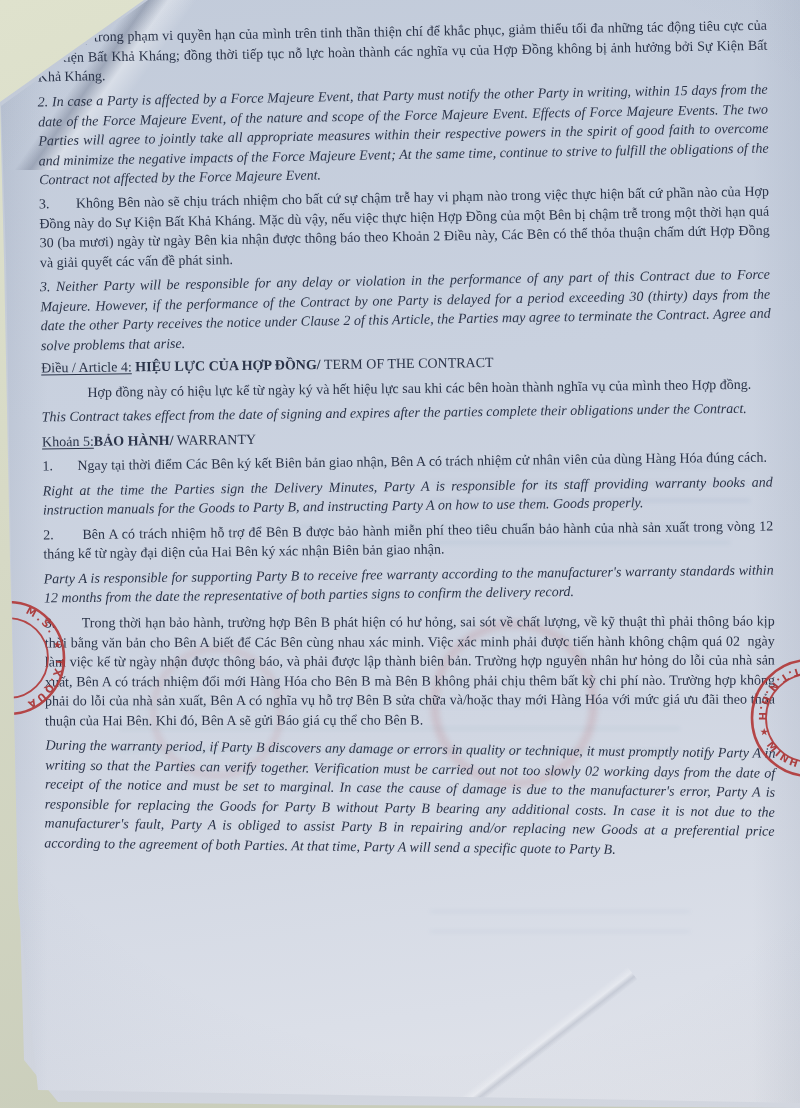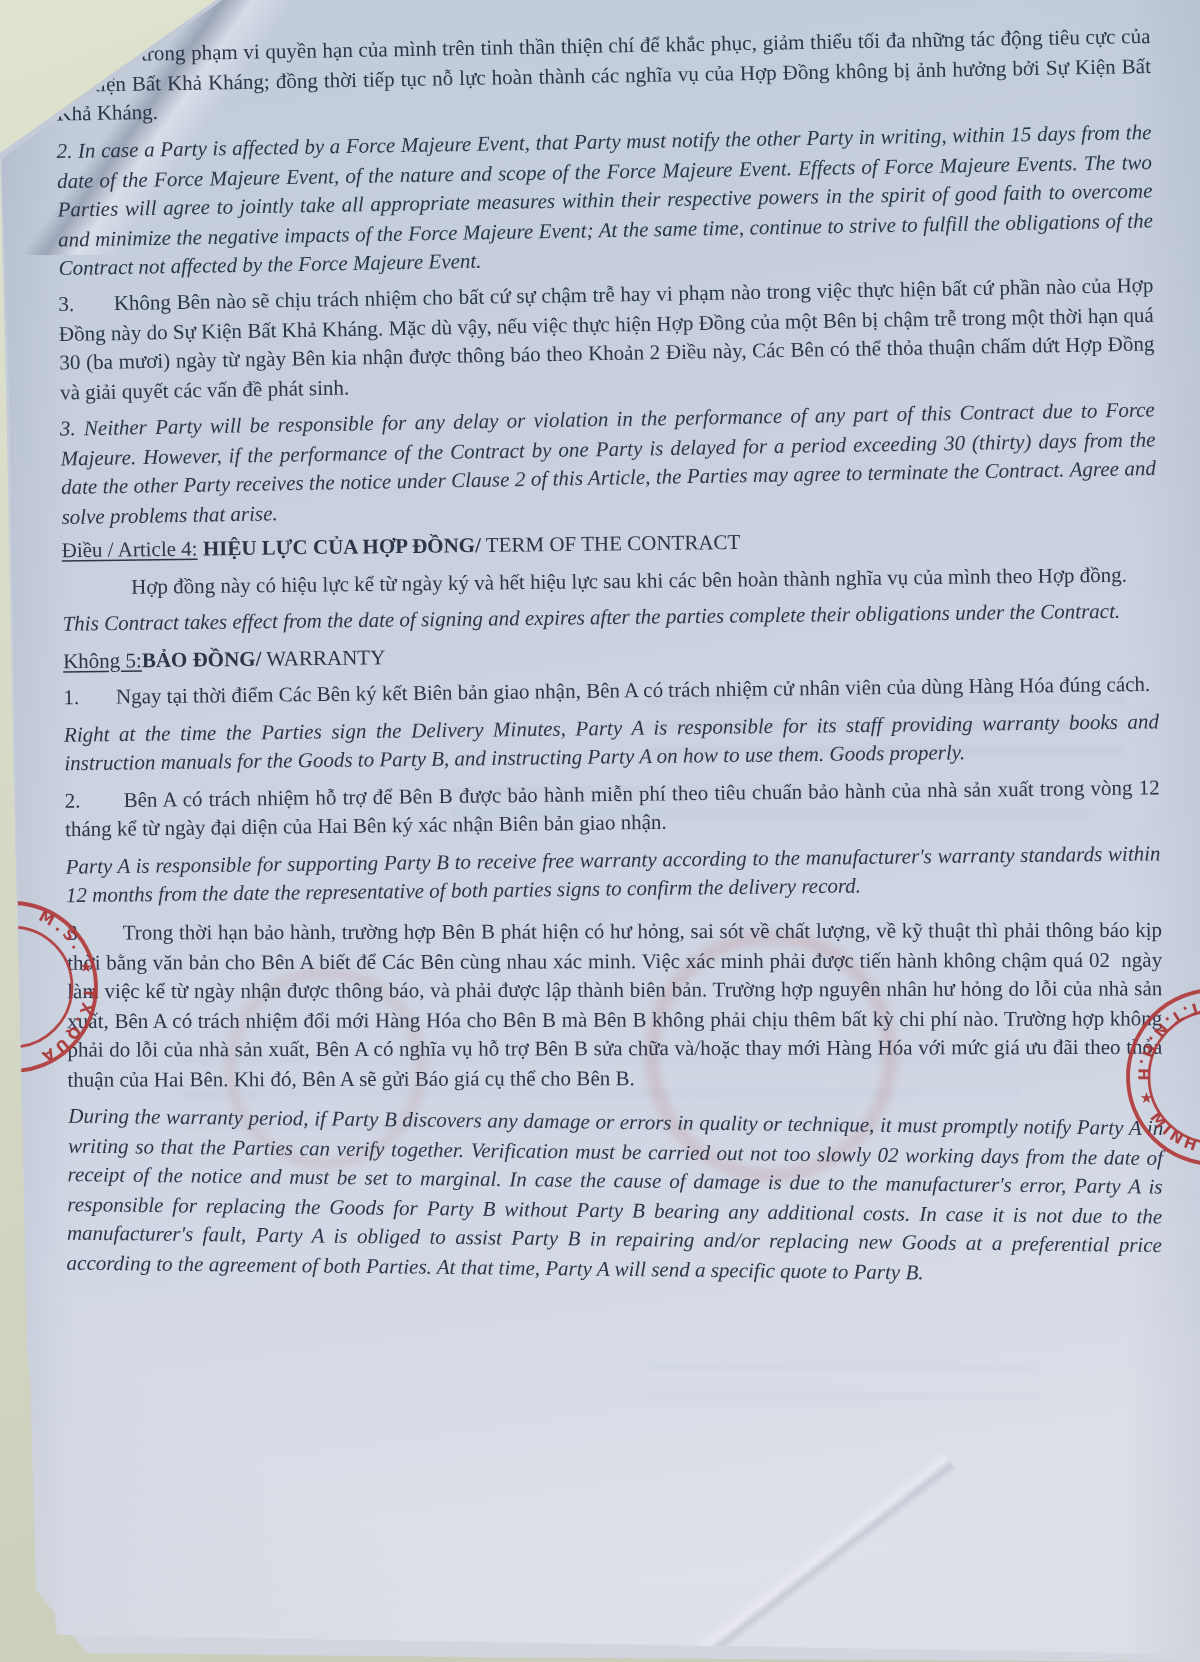--- a/index.html
+++ b/index.html
@@ -89,21 +89,21 @@
     <div class="ghost-ring r2"></div>
 
     <div class="content">
         <p class="para vi">thích hợp trong phạm vi quyền hạn của mình trên tinh thần thiện chí để khắc phục, giảm thiểu tối đa những tác động tiêu cực của Sự Kiện Bất Khả Kháng; đồng thời tiếp tục nỗ lực hoàn thành các nghĩa vụ của Hợp Đồng không bị ảnh hưởng bởi Sự Kiện Bất Khả Kháng.</p>
         <p class="para en">2. In case a Party is affected by a Force Majeure Event, that Party must notify the other Party in writing, within 15 days from the date of the Force Majeure Event, of the nature and scope of the Force Majeure Event. Effects of Force Majeure Events. The two Parties will agree to jointly take all appropriate measures within their respective powers in the spirit of good faith to overcome and minimize the negative impacts of the Force Majeure Event; At the same time, continue to strive to fulfill the obligations of the Contract not affected by the Force Majeure Event.</p>
         <p class="para vi">3.&nbsp;&nbsp;&nbsp;&nbsp;&nbsp;&nbsp;&nbsp;Không Bên nào sẽ chịu trách nhiệm cho bất cứ sự chậm trễ hay vi phạm nào trong việc thực hiện bất cứ phần nào của Hợp Đồng này do Sự Kiện Bất Khả Kháng. Mặc dù vậy, nếu việc thực hiện Hợp Đồng của một Bên bị chậm trễ trong một thời hạn quá 30 (ba mươi) ngày từ ngày Bên kia nhận được thông báo theo Khoản 2 Điều này, Các Bên có thể thỏa thuận chấm dứt Hợp Đồng và giải quyết các vấn đề phát sinh.</p>
         <p class="para en">3. Neither Party will be responsible for any delay or violation in the performance of any part of this Contract due to Force Majeure. However, if the performance of the Contract by one Party is delayed for a period exceeding 30 (thirty) days from the date the other Party receives the notice under Clause 2 of this Article, the Parties may agree to terminate the Contract. Agree and solve problems that arise.</p>
         <p class="para heading"><span class="h-u">Điều / Article 4:</span><span class="h-bu"> HIỆU LỰC CỦA HỢP ĐỒNG/</span><span class="h-r"> TERM OF THE CONTRACT</span></p>
         <p class="para vi indent">Hợp đồng này có hiệu lực kể từ ngày ký và hết hiệu lực sau khi các bên hoàn thành nghĩa vụ của mình theo Hợp đồng.</p>
         <p class="para en">This Contract takes effect from the date of signing and expires after the parties complete their obligations under the Contract.</p>
-        <p class="para heading"><span class="h-u">Không 5:</span><span class="h-bu">BẢO ĐỒNG/</span><span class="h-r"> WARRANTY</span></p>
+        <p class="para heading"><span class="h-u">Khoản 5:</span><span class="h-bu">BẢO HÀNH/</span><span class="h-r"> WARRANTY</span></p>
         <p class="para vi">1.&nbsp;&nbsp;&nbsp;&nbsp;&nbsp;&nbsp;&nbsp;Ngay tại thời điểm Các Bên ký kết Biên bản giao nhận, Bên A có trách nhiệm cử nhân viên của dùng Hàng Hóa đúng cách.</p>
         <p class="para en">Right at the time the Parties sign the Delivery Minutes, Party A is responsible for its staff providing warranty books and instruction manuals for the Goods to Party B, and instructing Party A on how to use them. Goods properly.</p>
         <p class="para vi">2.&nbsp;&nbsp;&nbsp;&nbsp;&nbsp;&nbsp;&nbsp;Bên A có trách nhiệm hỗ trợ để Bên B được bảo hành miễn phí theo tiêu chuẩn bảo hành của nhà sản xuất trong vòng 12 tháng kể từ ngày đại diện của Hai Bên ký xác nhận Biên bản giao nhận.</p>
         <p class="para en">Party A is responsible for supporting Party B to receive free warranty according to the manufacturer's warranty standards within 12 months from the date the representative of both parties signs to confirm the delivery record.</p>
         <p class="para vi">3.&nbsp;&nbsp;&nbsp;&nbsp;&nbsp;&nbsp;&nbsp;Trong thời hạn bảo hành, trường hợp Bên B phát hiện có hư hỏng, sai sót về chất lượng, về kỹ thuật thì phải thông báo kịp thời bằng văn bản cho Bên A biết để Các Bên cùng nhau xác minh. Việc xác minh phải được tiến hành không chậm quá 02&nbsp; ngày làm việc kể từ ngày nhận được thông báo, và phải được lập thành biên bản. Trường hợp nguyên nhân hư hỏng do lỗi của nhà sản xuất, Bên A có trách nhiệm đổi mới Hàng Hóa cho Bên B mà Bên B không phải chịu thêm bất kỳ chi phí nào. Trường hợp không phải do lỗi của nhà sản xuất, Bên A có nghĩa vụ hỗ trợ Bên B sửa chữa và/hoặc thay mới Hàng Hóa với mức giá ưu đãi theo thỏa thuận của Hai Bên. Khi đó, Bên A sẽ gửi Báo giá cụ thể cho Bên B.</p>
         <p class="para en">During the warranty period, if Party B discovers any damage or errors in quality or technique, it must promptly notify Party A in writing so that the Parties can verify together. Verification must be carried out not too slowly 02 working days from the date of receipt of the notice and must be set to marginal. In case the cause of damage is due to the manufacturer's error, Party A is responsible for replacing the Goods for Party B without Party B bearing any additional costs. In case it is not due to the manufacturer's fault, Party A is obliged to assist Party B in repairing and/or replacing new Goods at a preferential price according to the agreement of both Parties. At that time, Party A will send a specific quote to Party B.</p>
       </div>
 
     <svg class="stamp stamp-left" width="140" height="220" viewBox="0 0 140 220">
       <circle cx="70" cy="110" r="56" stroke="#b23a3a" stroke-width="2.6"></circle>

